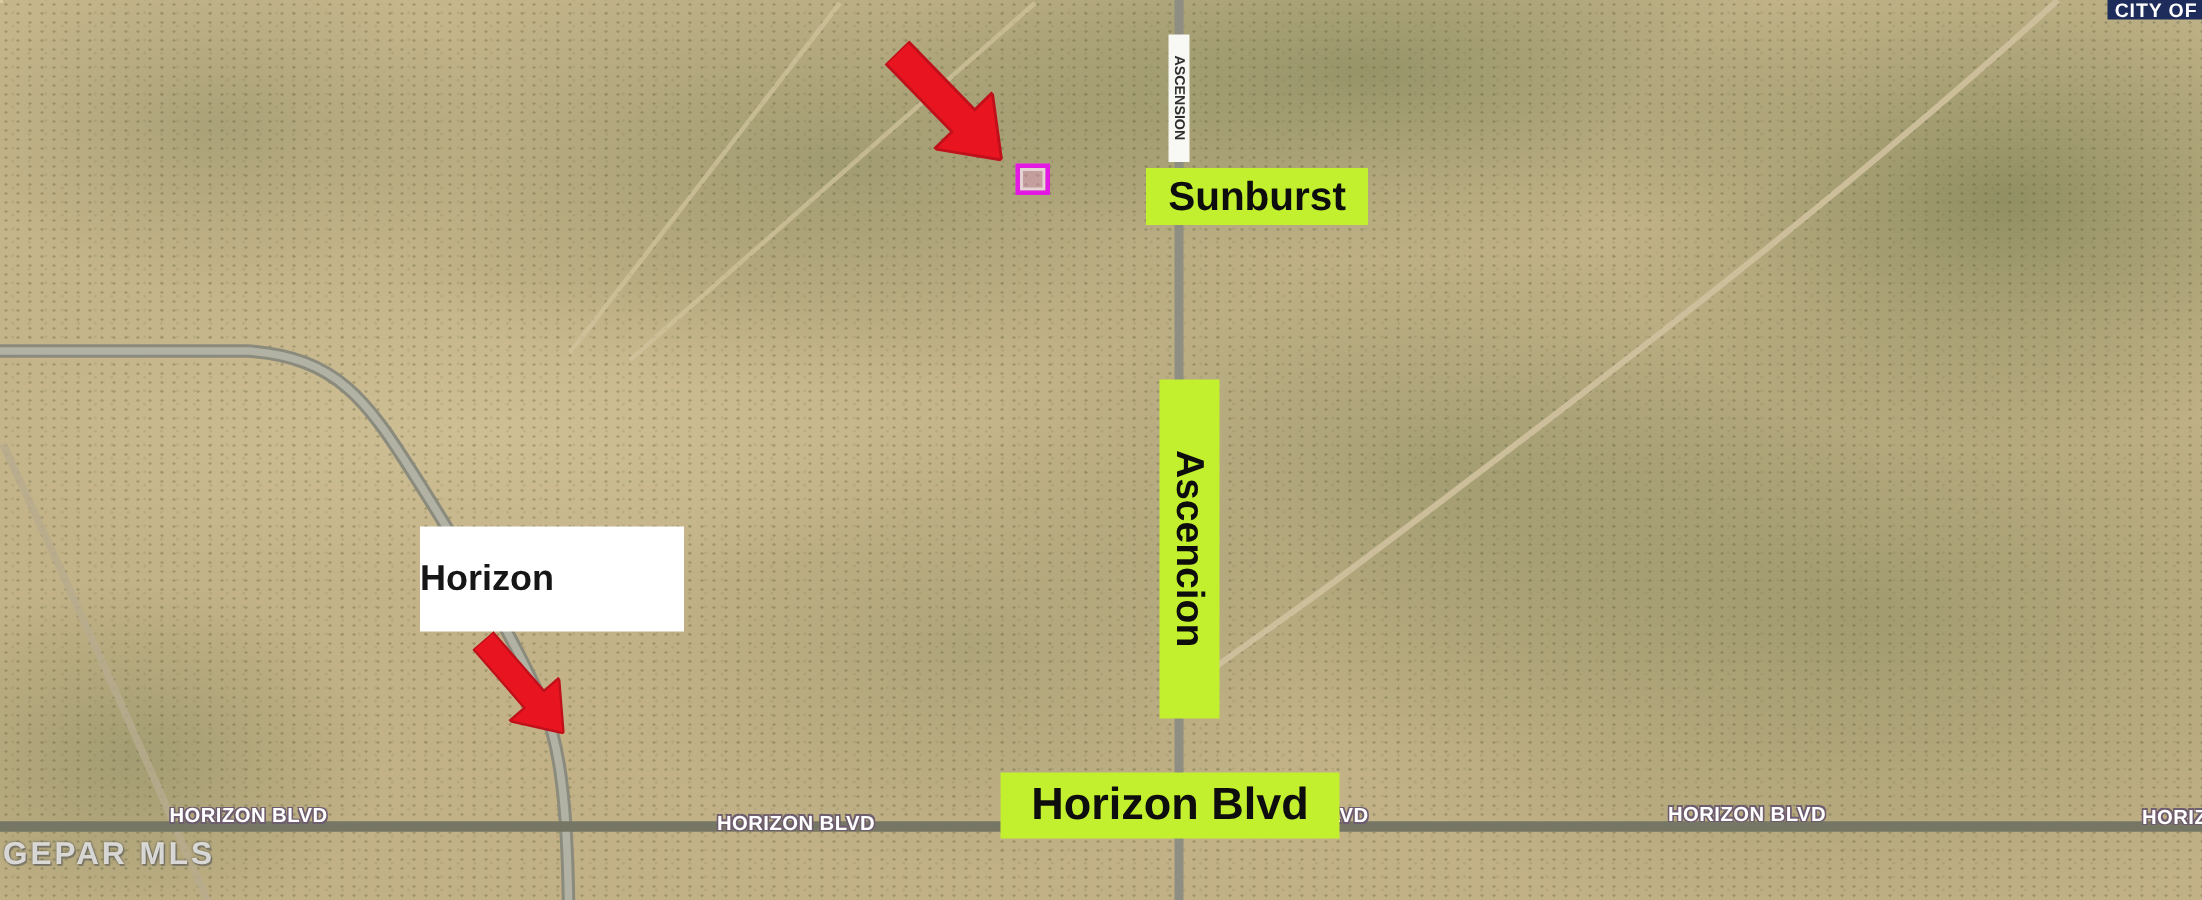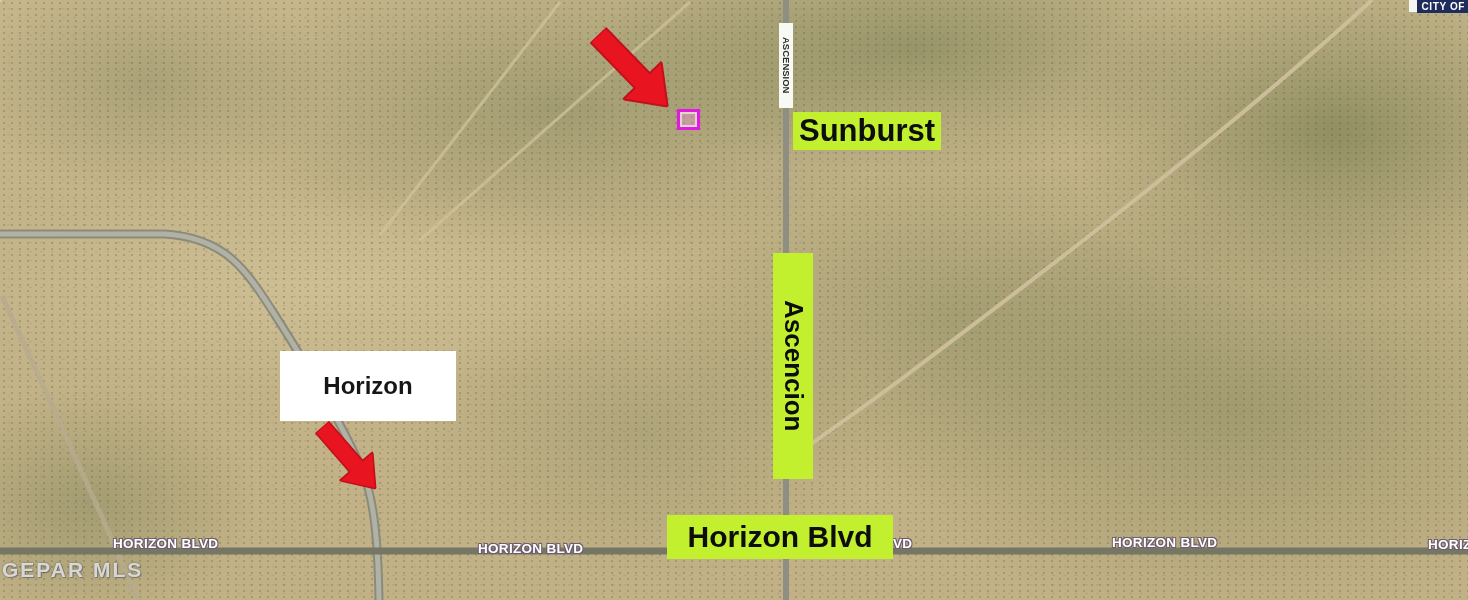--- a/index.html
+++ b/index.html
@@ -76,35 +76,35 @@
   .roads-svg{left:0;top:0;z-index:12;}
   
   .street-label{position:absolute;z-index:20;font-weight:bold;font-size:13.5px;color:#ffffff;
     letter-spacing:.3px;white-space:nowrap;
     text-shadow:-1px -1px 0 #6e5d6e,1px -1px 0 #6e5d6e,-1px 1px 0 #6e5d6e,1px 1px 0 #6e5d6e;}
   .ascension-strip{position:absolute;left:779px;top:23px;width:14px;height:85px;z-index:18;
     background:#f8f8f5;display:flex;align-items:center;justify-content:center;
     writing-mode:vertical-rl;font-size:9.5px;font-weight:bold;color:#2e2e2e;white-space:nowrap;}
   .green-box{position:absolute;z-index:30;background:#c3f02e;color:#0d0d0d;font-weight:bold;
     display:flex;align-items:center;justify-content:center;white-space:nowrap;}
-  .box-sunburst{left:793px;top:112px;width:148px;height:38px;font-size:31px;}
+  .box-sunburst{left:764px;top:112px;width:148px;height:38px;font-size:27px;}
   .box-ascencion{left:773px;top:253px;width:40px;height:226px;font-size:26px;writing-mode:vertical-rl;}
   .box-horizonblvd{left:667px;top:515px;width:226px;height:44px;font-size:30px;}
   .school-callout{position:absolute;left:280px;top:351px;width:176px;height:70px;z-index:30;
     background:#ffffff;color:#161616;font-weight:bold;font-size:24px;line-height:1.35;
-    display:flex;flex-direction:column;align-items:center;justify-content:center;}
+    display:flex;flex-direction:column;justify-content:center;}
   .parcel-marker{position:absolute;left:677px;top:109px;width:17px;height:15px;z-index:28;
     border:3px solid #e318e3;background:rgba(243,150,225,.35);
     box-shadow:inset 0 0 0 2px rgba(255,255,255,.55);}
   .arrow{position:absolute;z-index:35;}
   .watermark{position:absolute;left:2px;top:558px;z-index:40;font-size:21px;font-weight:bold;
     letter-spacing:2px;color:rgba(255,255,255,.75);
     text-shadow:0 0 2px rgba(80,80,80,.9),1px 1px 0 rgba(90,90,90,.5);}
   .city-banner{position:absolute;right:0;top:0;height:13px;z-index:40;background:#1d2c5a;
-    color:#ffffff;font-size:10px;font-weight:bold;letter-spacing:.6px;
+    color:#ffffff;font-size:13px;font-weight:bold;letter-spacing:.6px;
     display:flex;align-items:center;padding:0 3px 0 5px;}
   .city-white-strip{position:absolute;left:1409px;top:0;width:14px;height:12px;z-index:40;background:#f5f5f2;}
 </style>
 </head>
 <body>
 
 <div class="map-root">
 
   <div class="patch urban-nw-a"></div>
   <div class="patch urban-nw-b"></div>

